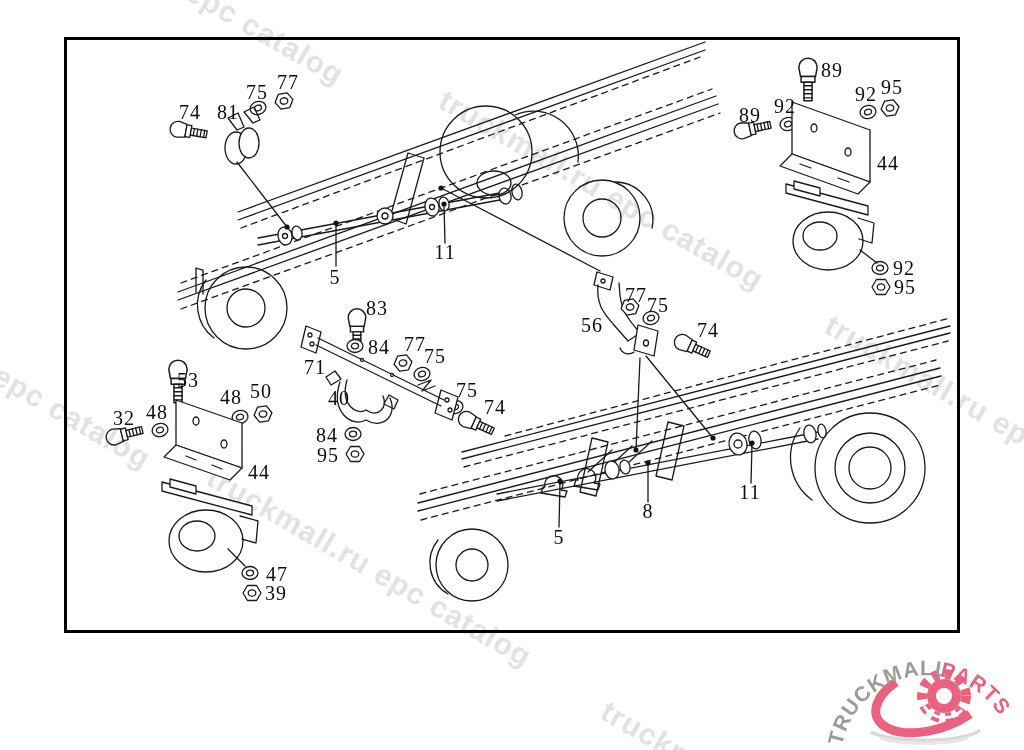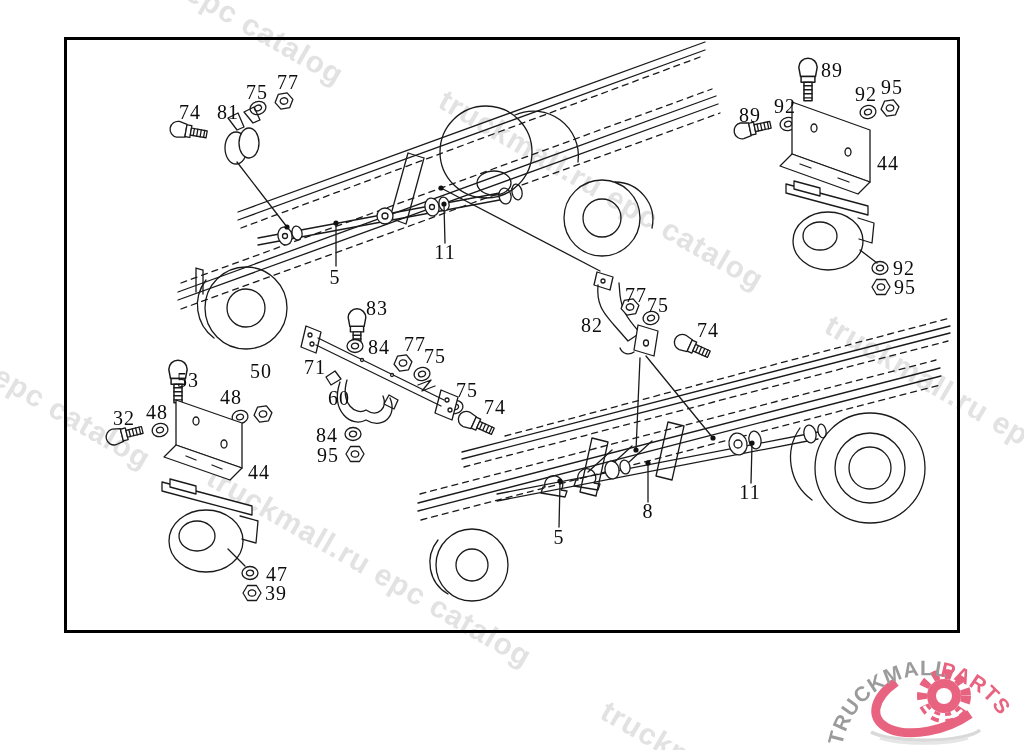--- a/index.html
+++ b/index.html
@@ -258,37 +258,37 @@
   <div class="lbl" style="left:335px;top:277px">5</div>
   <div class="lbl" style="left:445px;top:252px">11</div>
   <div class="lbl" style="left:832px;top:70px">89</div>
   <div class="lbl" style="left:866px;top:94px">92</div>
   <div class="lbl" style="left:892px;top:87px">95</div>
   <div class="lbl" style="left:750px;top:115px">89</div>
   <div class="lbl" style="left:785px;top:106px">92</div>
   <div class="lbl" style="left:888px;top:163px">44</div>
   <div class="lbl" style="left:904px;top:268px">92</div>
   <div class="lbl" style="left:905px;top:287px">95</div>
-  <div class="lbl" style="left:592px;top:325px">82</div>
+  <div class="lbl" style="left:592px;top:325px">56</div>
   <div class="lbl" style="left:636px;top:295px">77</div>
   <div class="lbl" style="left:658px;top:305px">75</div>
   <div class="lbl" style="left:708px;top:330px">74</div>
   <div class="lbl" style="left:377px;top:308px">83</div>
   <div class="lbl" style="left:379px;top:347px">84</div>
   <div class="lbl" style="left:415px;top:344px">77</div>
   <div class="lbl" style="left:435px;top:356px">75</div>
   <div class="lbl" style="left:315px;top:367px">71</div>
-  <div class="lbl" style="left:339px;top:398px">60</div>
+  <div class="lbl" style="left:339px;top:398px">40</div>
   <div class="lbl" style="left:467px;top:390px">75</div>
   <div class="lbl" style="left:495px;top:407px">74</div>
   <div class="lbl" style="left:327px;top:435px">84</div>
   <div class="lbl" style="left:328px;top:455px">95</div>
   <div class="lbl" style="left:188px;top:380px">53</div>
   <div class="lbl" style="left:231px;top:397px">48</div>
-  <div class="lbl" style="left:261px;top:371px">50</div>
+  <div class="lbl" style="left:261px;top:391px">50</div>
   <div class="lbl" style="left:124px;top:418px">32</div>
   <div class="lbl" style="left:157px;top:412px">48</div>
   <div class="lbl" style="left:259px;top:472px">44</div>
   <div class="lbl" style="left:277px;top:574px">47</div>
   <div class="lbl" style="left:276px;top:593px">39</div>
   <div class="lbl" style="left:559px;top:537px">5</div>
   <div class="lbl" style="left:648px;top:511px">8</div>
   <div class="lbl" style="left:750px;top:492px">11</div>
 
   <svg class="logo" viewBox="0 0 196 108">

